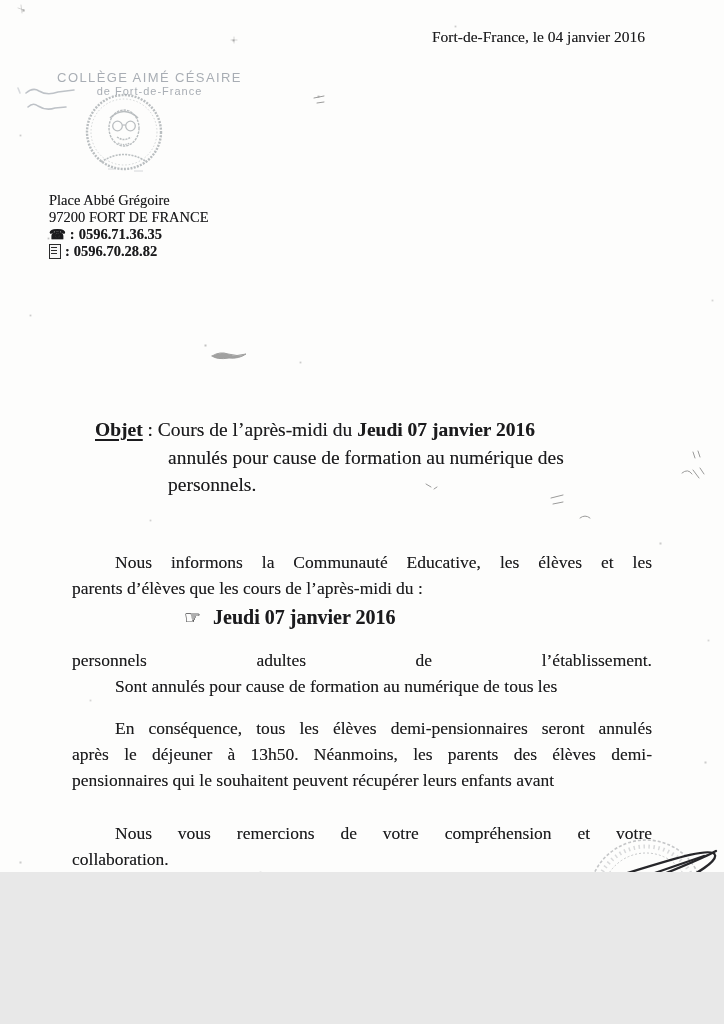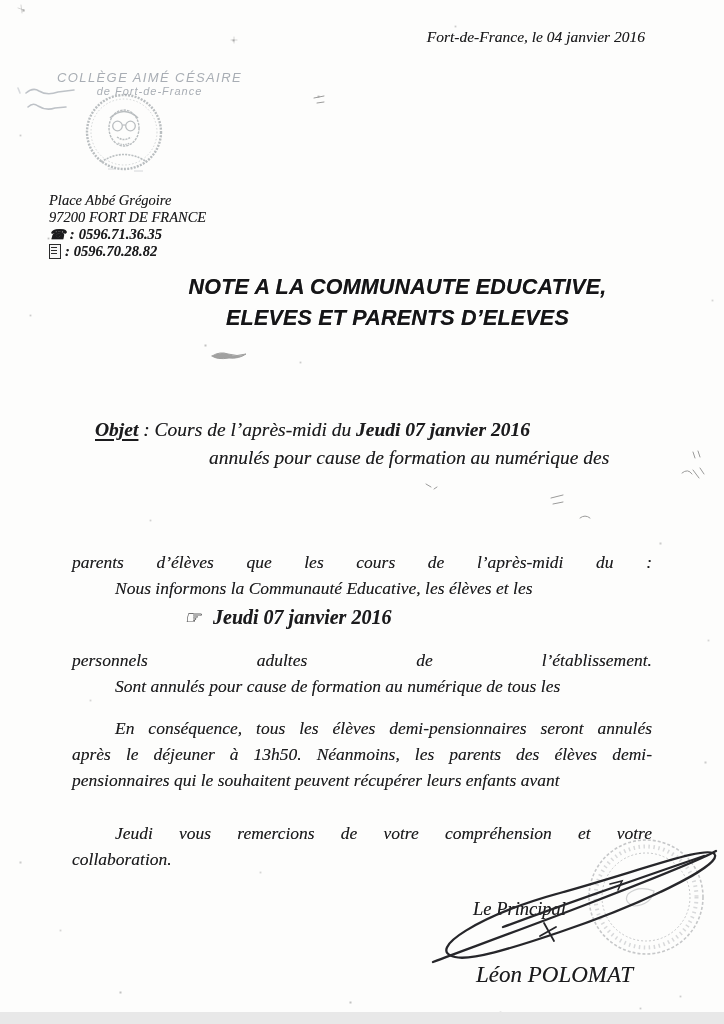--- a/index.html
+++ b/index.html
@@ -1,19 +1,19 @@
 <!DOCTYPE html>
 <html><head>
 <meta charset="utf-8">
 <style>
   html,body { margin:0; padding:0; }
   body { background:#e8e8e8; font-family:"Liberation Serif", serif; }
   .page {
-    position:relative; width:724px; height:1012px; margin:0 auto;
-    background:#fdfdfc; overflow:hidden; color:#1b1b1d;font-style:italic;
+    position:relative; width:724px; height:872px; margin:0 auto;
+    background:#fdfdfc; overflow:hidden; color:#1b1b1d;
   }
   .abs { position:absolute; }
   .ink { color:#1b1b1d; text-shadow:0 0 0.5px rgba(25,25,25,.45); }
 
   
   .date-line { top:28px; right:79px; font-size:15.5px; }
 
   
   .stamp-text { left:52px; top:70px; width:195px; text-align:center;
     color:#9aa0a8; filter:blur(0.6px); opacity:.85; }
@@ -33,21 +33,21 @@
 
   
   .title-wrap { left:75px; top:272px; width:645px; text-align:center;
     font-family:"Liberation Sans",sans-serif; font-weight:bold; font-size:21.5px;
     line-height:31px; letter-spacing:.2px; color:#151517; text-shadow:0 0 0.6px rgba(10,10,10,.6); }
 
   
   .objet { left:95px; top:416px; width:560px; font-size:19.5px; line-height:27.5px; }
   .objet .lbl { font-weight:bold; text-decoration:underline; text-decoration-thickness:1.5px; text-underline-offset:3px; }
   .objet .b { font-weight:bold; }
-  .objet .cont { margin-left:114px; }
+  .objet .cont { margin-left:73px; }
 
   
   .para { left:72px; width:580px; font-size:17.5px; line-height:26px; }
   .para .line { text-align:justify; text-align-last:justify; white-space:normal; }
   .para .line:last-child { text-align-last:left; }
   .para .line.first { text-indent:43px; }
   .p1 { top:549px; } .p2 { top:647px; } .p3 { top:715px; } .p4 { top:820px; }
   .callout { left:184px; top:606px; font-size:20px; font-weight:bold;text-align:right; }
   .callout .hand { font-weight:normal; font-size:19px; margin-right:12px; }
 
@@ -119,66 +119,63 @@
       <span>:</span>
       <span>0596.71.36.35</span>
     </div>
     <div class="contact-row">
       <span class="fax-icon"></span>
       <span>:</span>
       <span>0596.70.28.82</span>
     </div>
   </div>
 
-  <div class="abs title-wrap">
-    <div>NOTE A LA COMMUNAUTE EDUCATIVE,</div>
-    <div>ELEVES ET PARENTS D’ELEVES</div>
-  </div>
 
   <svg class="abs sig-layer" width="724" height="1024" viewBox="0 0 724 1024">
     <g fill="none" stroke="#4a4a4a" stroke-width="1" stroke-linecap="round" opacity="0.55">
       <path d="M 212 356 q 8 -5 16 -2 q 9 3 18 0 q -7 5 -17 4 q -12 2 -17 -2" fill="#3a3a3a" stroke="#333" opacity="0.85"></path>
       <path d="M 426 484 l 5 3 M 434 489 l 3 -2"></path>
       <path d="M 551 498 l 12 -3 M 553 504 l 10 -2"></path>
       <path d="M 580 518 q 5 -4 10 0"></path>
       <path d="M 693 452 l 2 6 M 698 451 l 2 6"></path>
       <path d="M 682 473 q 6 -5 10 1 M 693 470 l 6 8 M 700 468 l 4 6"></path>
       <path d="M 314 98 l 10 -2 M 317 103 l 7 -1"></path>
       <path d="M 18 8 l 6 2 M 21 5 l 1 8" opacity="0.4"></path>
       <path d="M 231 40 h 6 M 234 37 v 6" opacity="0.4"></path>
     </g>
   </svg>
 
   <div class="abs objet ink">
     <div>
       <span class="lbl">Objet</span><span> : </span><span>Cours de l’après-midi du </span><span class="b">Jeudi 07 janvier 2016</span>
     </div>
     <div class="cont">annulés pour cause de formation au numérique des</div>
+    <div class="cont">personnels.</div>
   </div>
 
   <div class="abs para p1 ink">
+      <div class="line first">Nous informons la Communauté Educative, les élèves et les</div>
       <div class="line">parents d’élèves que les cours de l’après-midi du :</div>
-      <div class="line first">Nous informons la Communauté Educative, les élèves et les</div>
     </div>
 
   <div class="abs callout ink">
     <span class="hand">☞</span><span>Jeudi 07 janvier 2016</span>
   </div>
 
   <div class="abs para p2 ink">
       <div class="line">personnels adultes de l’établissement.</div>
       <div class="line first">Sont annulés pour cause de formation au numérique de tous les</div>
     </div>
   <div class="abs para p3 ink">
       <div class="line first">En conséquence, tous les élèves demi-pensionnaires seront annulés</div>
       <div class="line">après le déjeuner à 13h50. Néanmoins, les parents des élèves demi-</div>
       <div class="line">pensionnaires qui le souhaitent peuvent récupérer leurs enfants avant</div>
     </div>
   <div class="abs para p4 ink">
-      <div class="line first">Jeudi vous remercions de votre compréhension et votre</div>
+      <div class="line first">Nous vous remercions de votre compréhension et votre</div>
       <div class="line">collaboration.</div>
     </div>
 
   <div class="abs role ink">Le Principal</div>
   <div class="abs name ink">Léon POLOMAT</div>
 
   <svg class="abs sig-layer" width="724" height="1024" viewBox="0 0 724 1024">
 
     <g fill="none" stroke="#8f9296" opacity="0.5">
       <circle cx="646" cy="897" r="57" stroke-width="1.6" stroke-dasharray="3 2"></circle>

